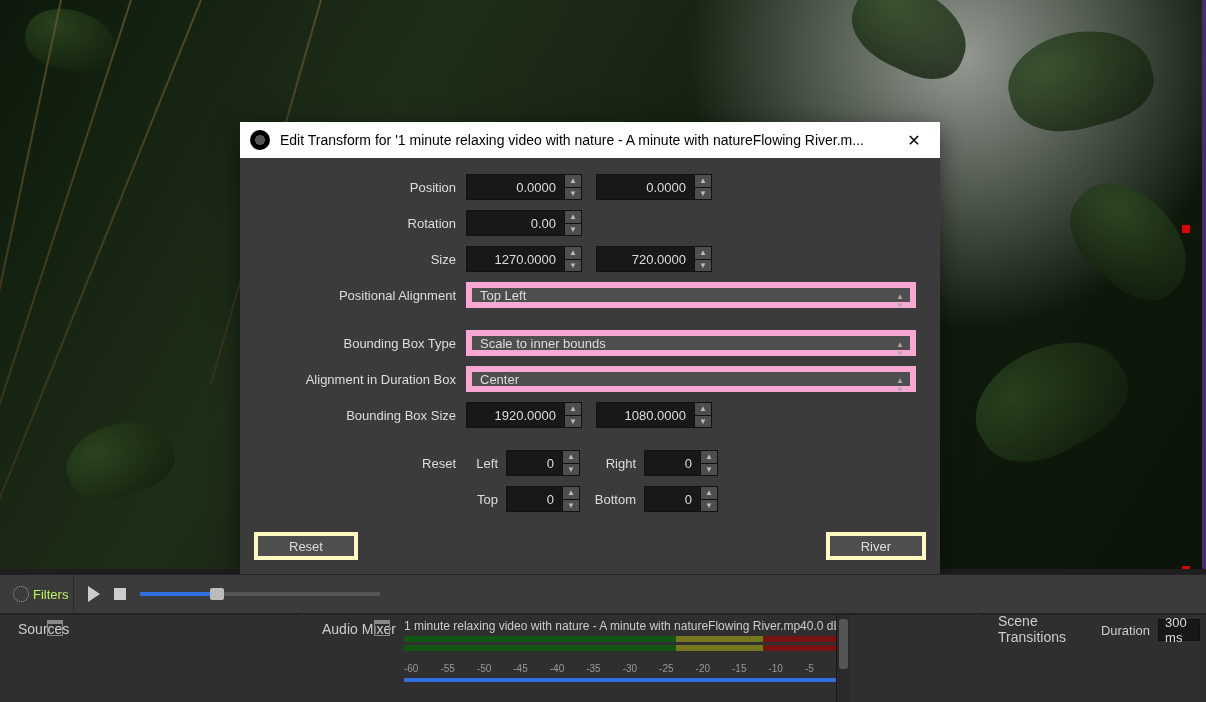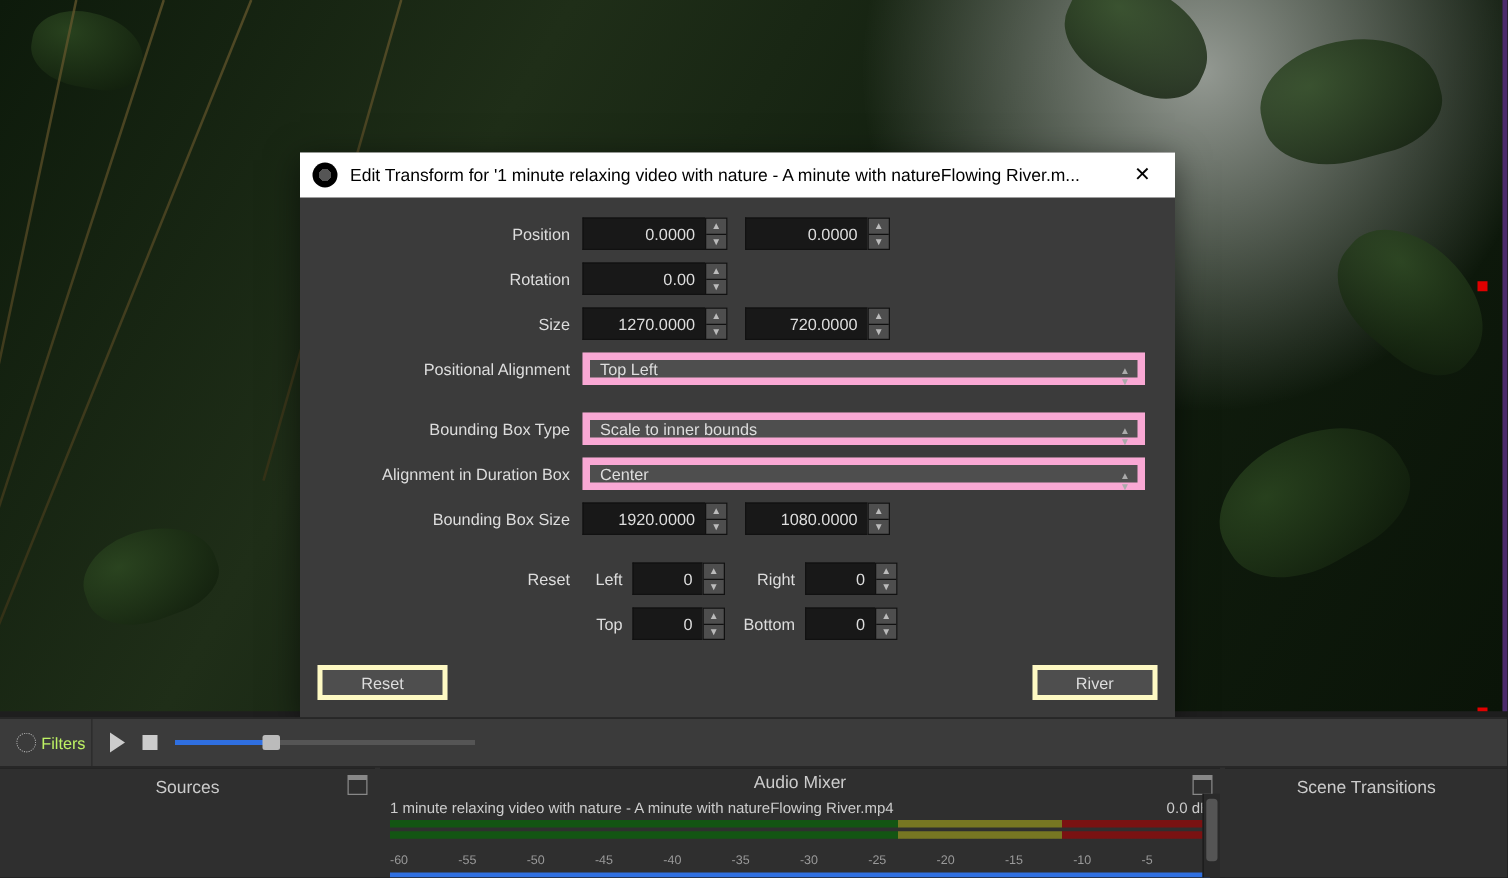--- a/index.html
+++ b/index.html
@@ -210,23 +210,24 @@
     position: absolute;
     top: 614px;
     left: 0; right: 0;
     bottom: 0;
     display: flex;
     background: #2f2f2f;
     gap: 4px;
   }
   .panel {
     display: flex;
-    flex-direction: column;
+    flex-direction: row;
     background: #2f2f2f;
     border-top: 1px solid #222;
+    padding-left: 18px;
   }
   .panel.sources { width: 300px; }
   .panel.mixer   { flex: 1 1 auto; }
   .panel.trans   { width: 226px; }
   .panel-header {
     height: 28px;
     display: flex;
     align-items: center;
     justify-content: center;
     color: #ccc;
@@ -536,16 +537,22 @@
           <div class="thumb"></div>
         </div>
     </div>
   </div>
 
   <div class="panel trans">
     <div class="panel-header">
       <span>Scene Transitions</span>
     </div>
     <div class="trans-body">
+      <div class="trans-dur-row">
+        <span class="dlabel">Duration</span>
+        <div class="dval">
+          <span>300 ms</span>
+        </div>
+      </div>
     </div>
   </div>
 
 </div>
 
 </body></html>

